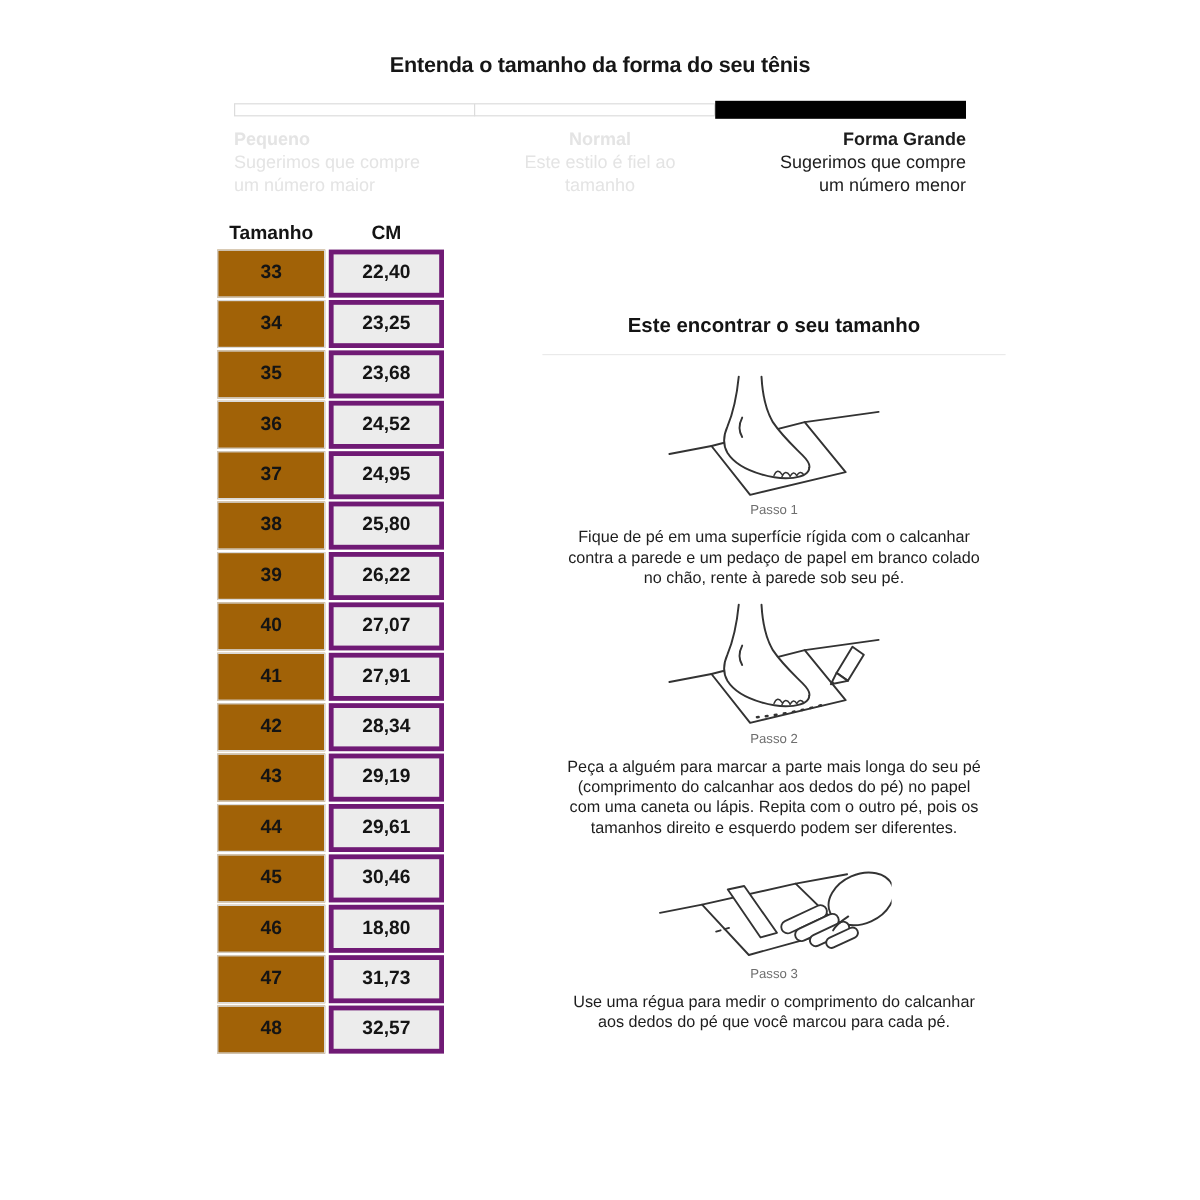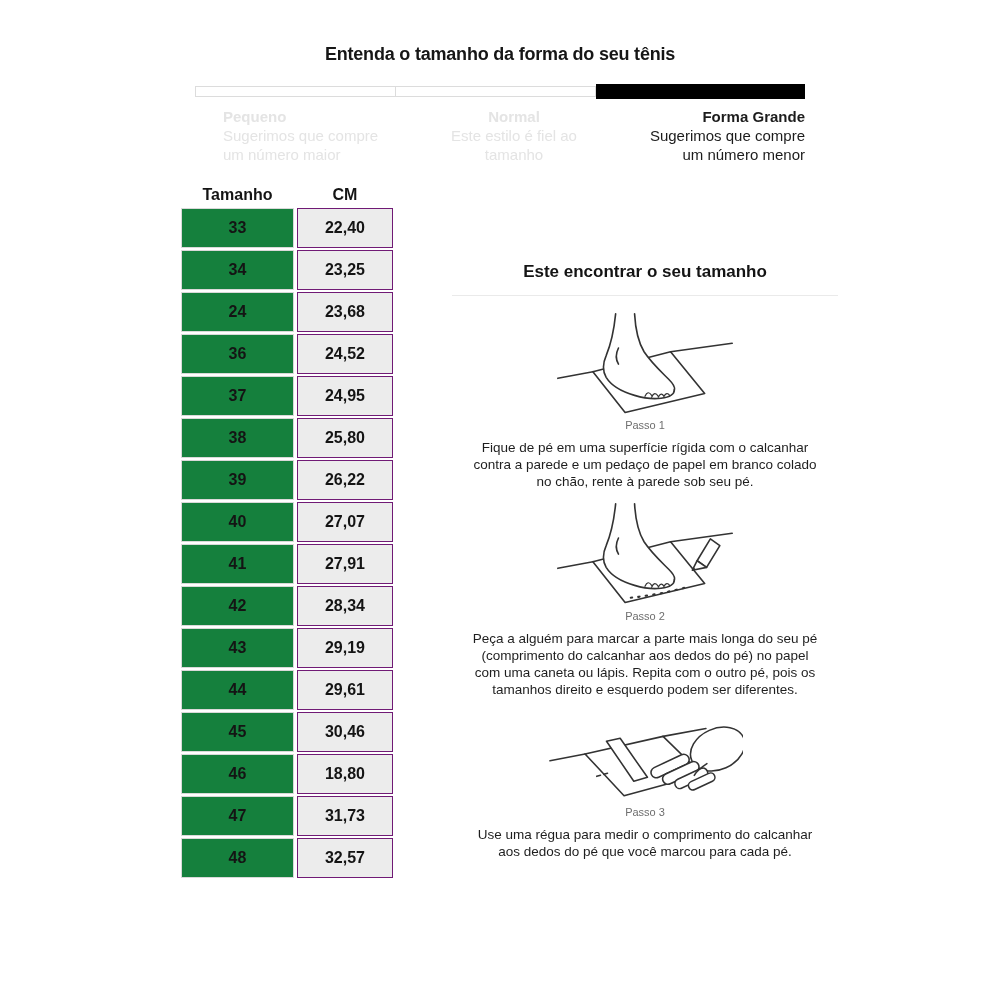--- a/index.html
+++ b/index.html
@@ -15,33 +15,33 @@
   }
 
   
   .scale { position:absolute; left:195px; top:84px; width:610px; }
   .scale-bar { display:flex; align-items:center; height:15px; }
   .seg { flex:1 1 0; }
   .seg.inactive { height:11px; background:#fff; border:1px solid #dcdcdc; }
   .seg.inactive + .seg.inactive { margin-left:-1px; }
   .seg.active { height:15px; background:#000; flex:1.05 1 0; }
   .scale-labels { display:flex; margin-top:8px; }
-  .scale-label-block { flex:1 1 0; font-size:15px; line-height:19px;margin-left:28px; }
+  .scale-label-block { flex:1 1 0; font-size:15px; line-height:19px; }
   .scale-label-block .seg-label { font-weight:bold; }
   .scale-label-block .seg-desc { white-space:pre-line; }
   .scale-label-block.pos-0 { text-align:left;   color:#e4e4e4; }
   .scale-label-block.pos-1 { text-align:center; color:#e4e4e4; }
   .scale-label-block.pos-2 { text-align:right;  color:#1c1c1c; }
 
   
   .size-table { position:absolute; left:178px; top:182px; border-collapse:separate; border-spacing:3px 2px; }
   .size-table th { font-size:16px; font-weight:bold; color:#141414; height:22px; text-align:center; padding:0; }
   .size-table td { height:40px; text-align:center; vertical-align:middle; font-size:16px; font-weight:bold; color:#141414; }
-  td.size-cell { width:113px; background:#15803d; border:1px solid #d9d9d9; }
-  td.cm-cell   { width:96px; background:#ececec; border:1px solid #701a75; }
+  td.size-cell { width:90px; background:#a16207; border:1px solid #d9d9d9; }
+  td.cm-cell   { width:96px; background:#ececec; border:4px solid #701a75; }
 
   
   .guide { position:absolute; left:452px; top:262px; width:386px; text-align:center; }
   .guide-title { font-size:17px; font-weight:bold; color:#141414; line-height:20px; }
   .guide-divider { border:none; border-top:1px solid #eaeaea; margin:13px 0 0 0; }
   .step svg { display:block; margin:0 auto; }
   .step-1 svg { margin-top:16px; }
   .step-2 svg { margin-top:12px; }
   .step-3 svg { margin-top:14px; }
   .step-label { margin-top:5px; font-size:11px; line-height:13px; color:#6e6e6e; }
@@ -89,21 +89,21 @@
     <tbody>
         <tr>
       <td class="size-cell">33</td>
       <td class="cm-cell">22,40</td>
     </tr>
         <tr>
       <td class="size-cell">34</td>
       <td class="cm-cell">23,25</td>
     </tr>
         <tr>
-      <td class="size-cell">24</td>
+      <td class="size-cell">35</td>
       <td class="cm-cell">23,68</td>
     </tr>
         <tr>
       <td class="size-cell">36</td>
       <td class="cm-cell">24,52</td>
     </tr>
         <tr>
       <td class="size-cell">37</td>
       <td class="cm-cell">24,95</td>
     </tr>

